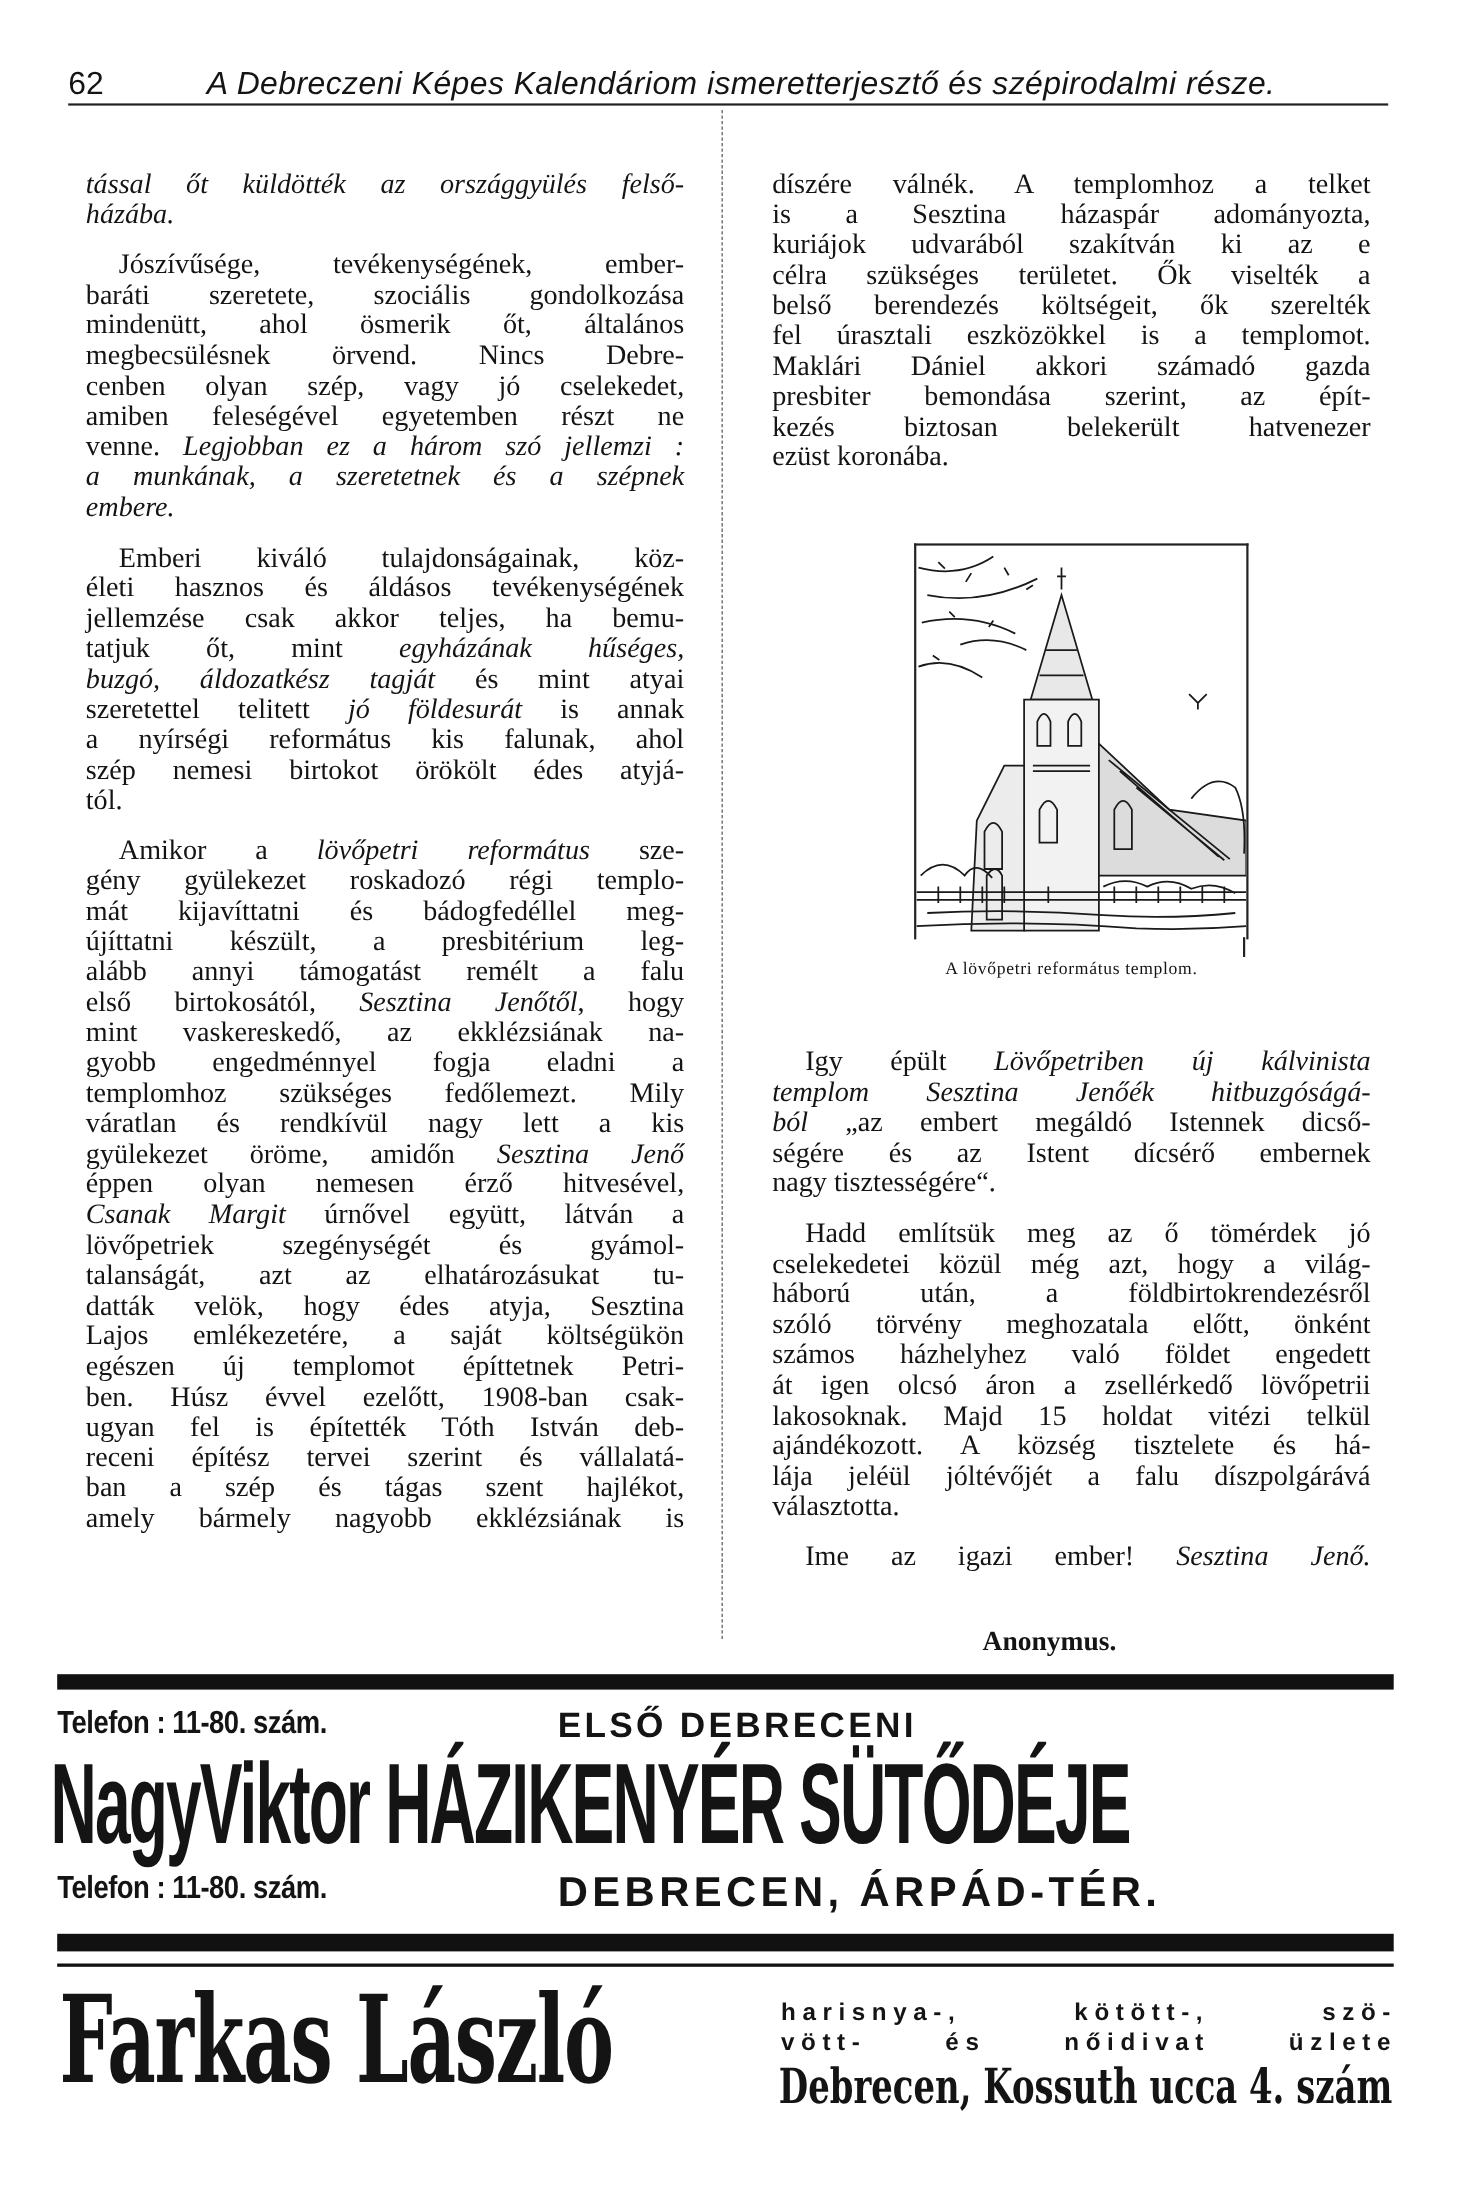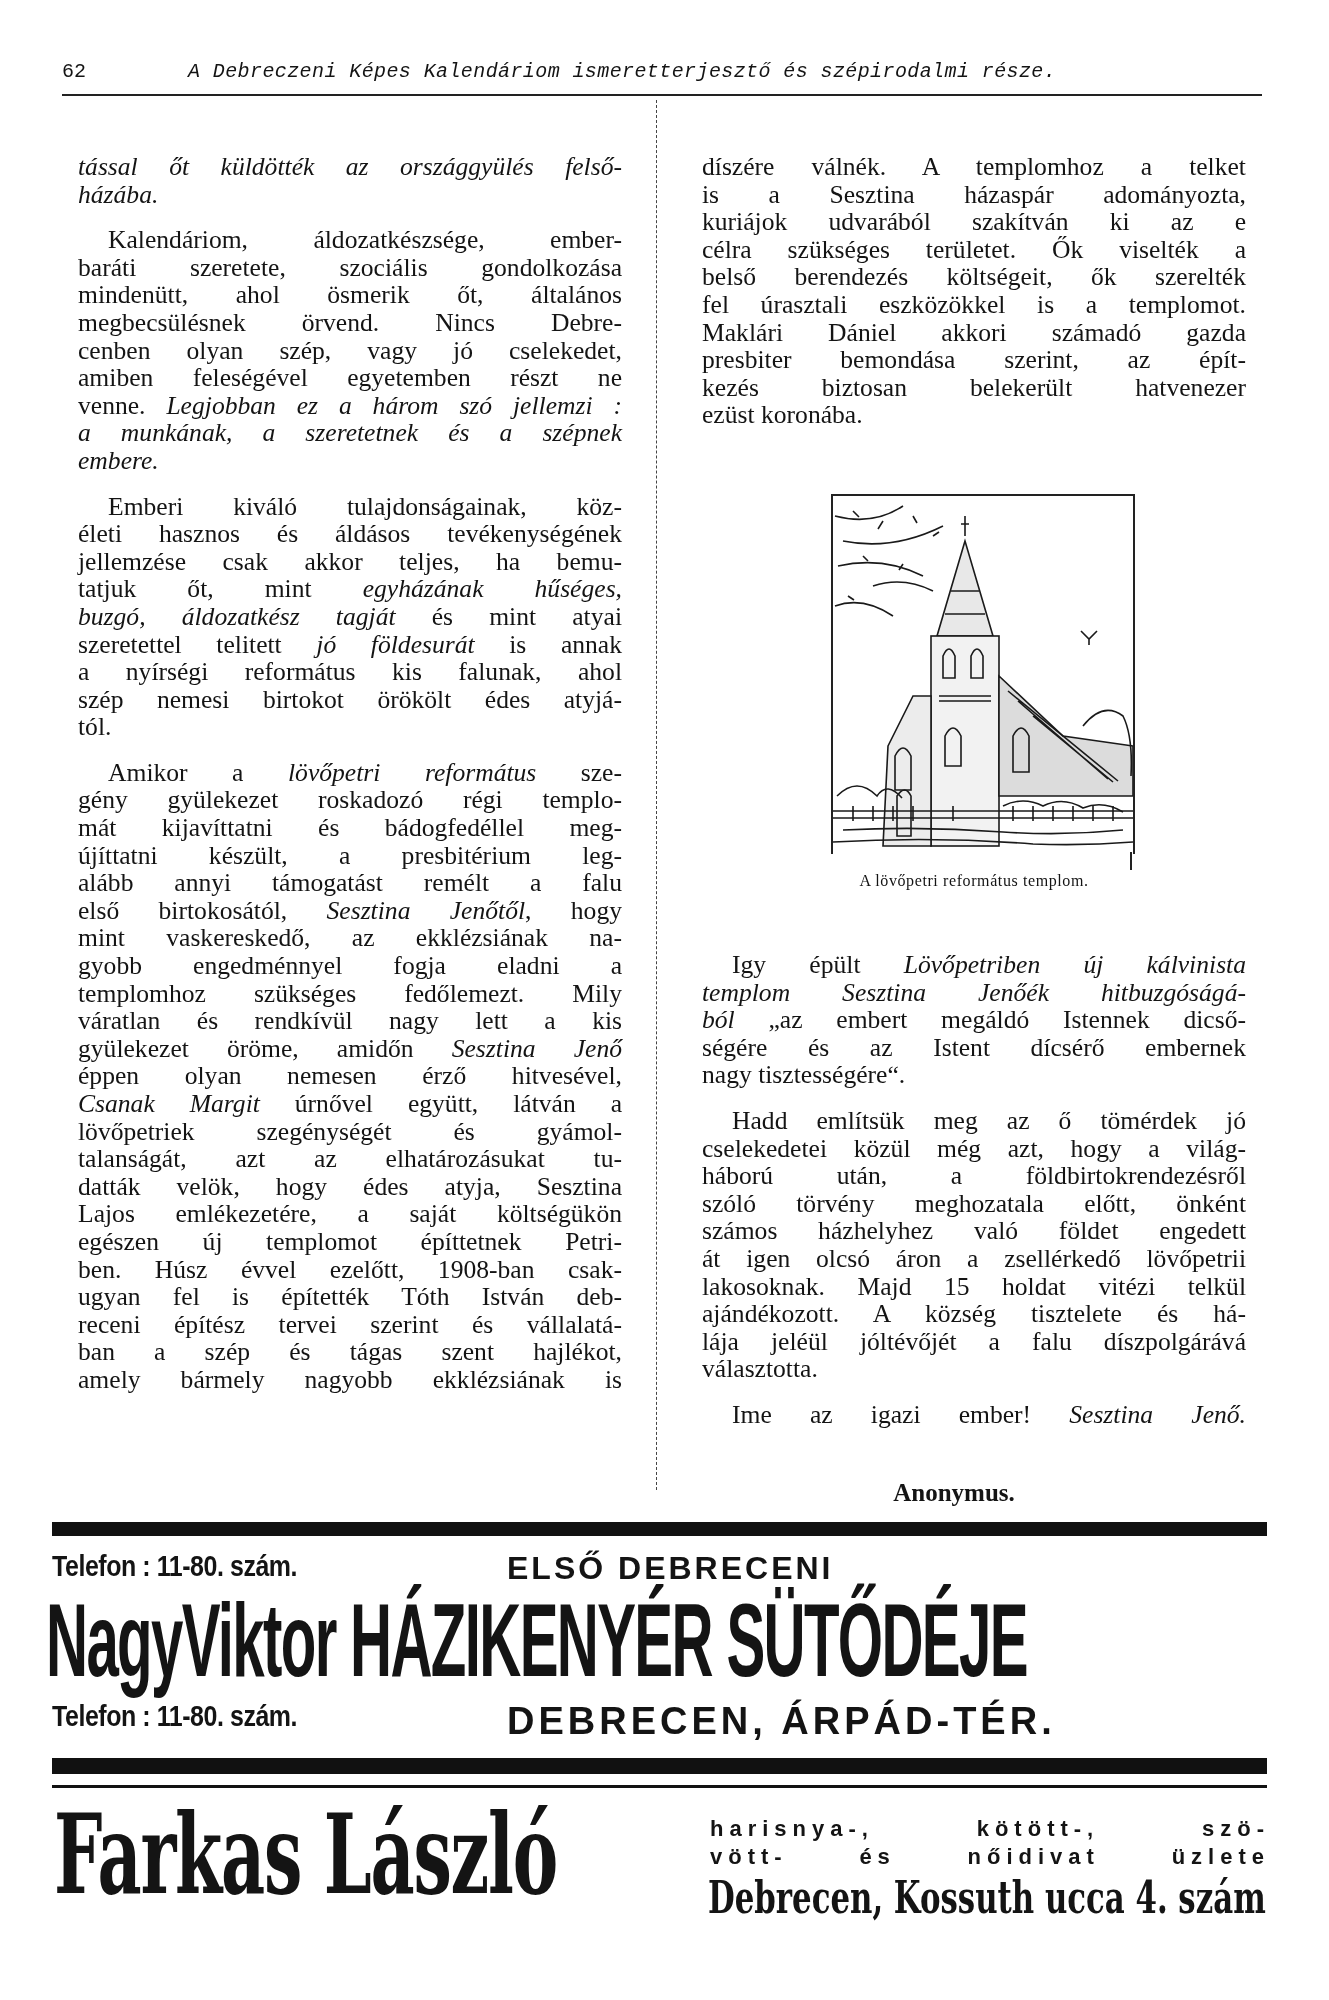--- a/index.html
+++ b/index.html
@@ -1,18 +1,18 @@
 <!DOCTYPE html>
 <html><head>
   <meta charset="utf-8">
   <style>
     html, body { margin: 0; padding: 0; background: #ffffff; }
     body { width: 1329px; height: 2000px; position: relative; overflow: hidden; color: #141414; font-family: "DejaVu Serif", "Liberation Serif", serif; }
     .page { position: absolute; left: 0; top: 0; width: 1329px; height: 2000px; }
-    .running-head { position: absolute; left: 62px; top: 60px; width: 1200px; height: 36px; font-family: Liberation Mono, monospace; font-size: 20px; }
+    .running-head { position: absolute; left: 62px; top: 60px; width: 1200px; height: 36px; font-family: Liberation Sans, sans-serif; font-size: 29px; }
     .running-head .pnum { position: absolute; left: 0; top: 0; }
     .running-head .title { position: absolute; left: 126px; top: 0; font-style: italic; letter-spacing: 0.4px; }
     .head-rule { position: absolute; left: 62px; top: 94px; width: 1200px; height: 0; border-top: 2px solid #222; }
     .col-divider { position: absolute; left: 656px; top: 100px; width: 0; height: 1390px; border-left: 1px dashed #444; }
     .col { position: absolute; font-family: "Liberation Serif", serif; font-size: 25.6px; line-height: 27.6px; text-align: justify; }
     .col-left { left: 60px; top: 135px; width: 580px; }
     .col-right { left: 684px; top: 135px; width: 580px; }
     .col p { margin: 18px; text-indent: 0; }
     .col .ln { display: block; text-align: justify; text-align-last: justify; white-space: nowrap; }
     .col .ln.last { text-align-last: left; }
@@ -45,21 +45,21 @@
   </div>
   <div class="head-rule"></div>
   <div class="col-divider"></div>
 
   <div class="col col-left">
     <p>
       <span class="ln"><i>tással őt küldötték az országgyülés felső-</i></span>
       <span class="ln last"><i>házába.</i></span>
     </p>
     <p>
-      <span class="ln" style="padding-left:30px">Kalendáriom, áldozatkészsége, ember-</span>
+      <span class="ln" style="padding-left:30px">Jószívűsége, tevékenységének, ember-</span>
       <span class="ln">baráti szeretete, szociális gondolkozása</span>
       <span class="ln">mindenütt, ahol ösmerik őt, általános</span>
       <span class="ln">megbecsülésnek örvend. Nincs Debre-</span>
       <span class="ln">cenben olyan szép, vagy jó cselekedet,</span>
       <span class="ln">amiben feleségével egyetemben részt ne</span>
       <span class="ln"><span>venne. </span><i>Legjobban ez a három szó jellemzi :</i></span>
       <span class="ln"><i>a munkának, a szeretetnek és a szépnek</i></span>
       <span class="ln last"><i>embere.</i></span>
     </p>
     <p>

